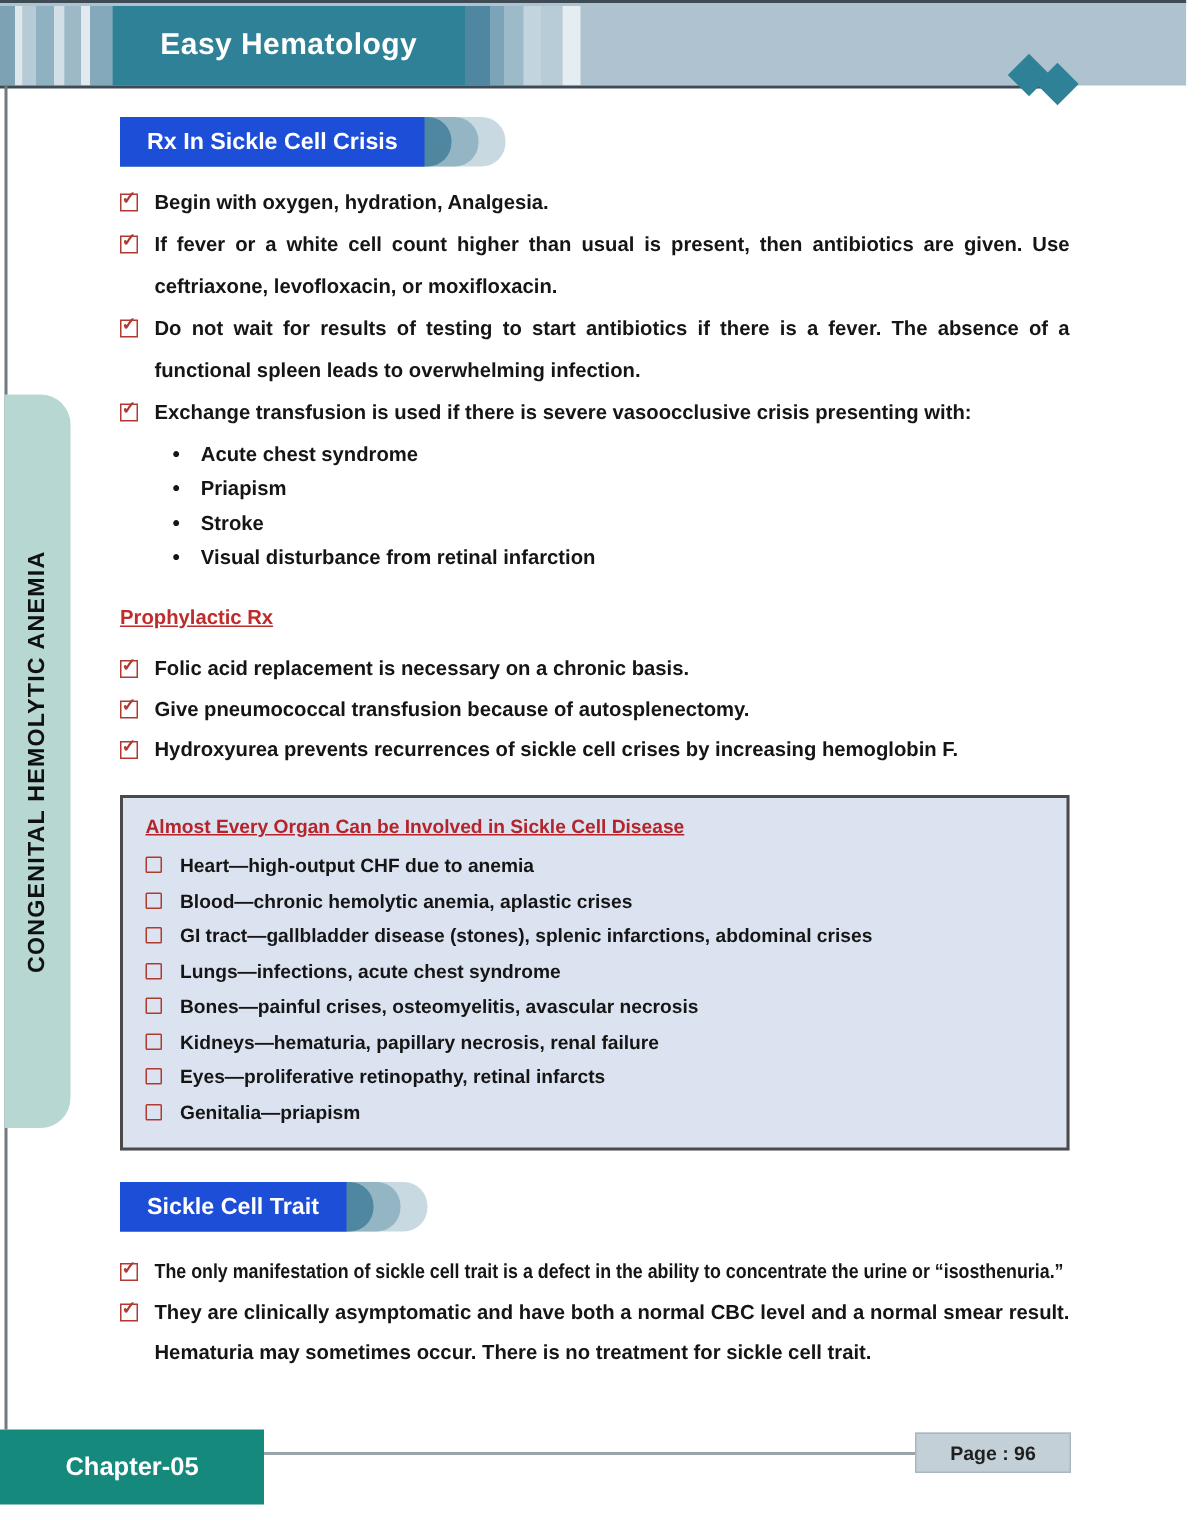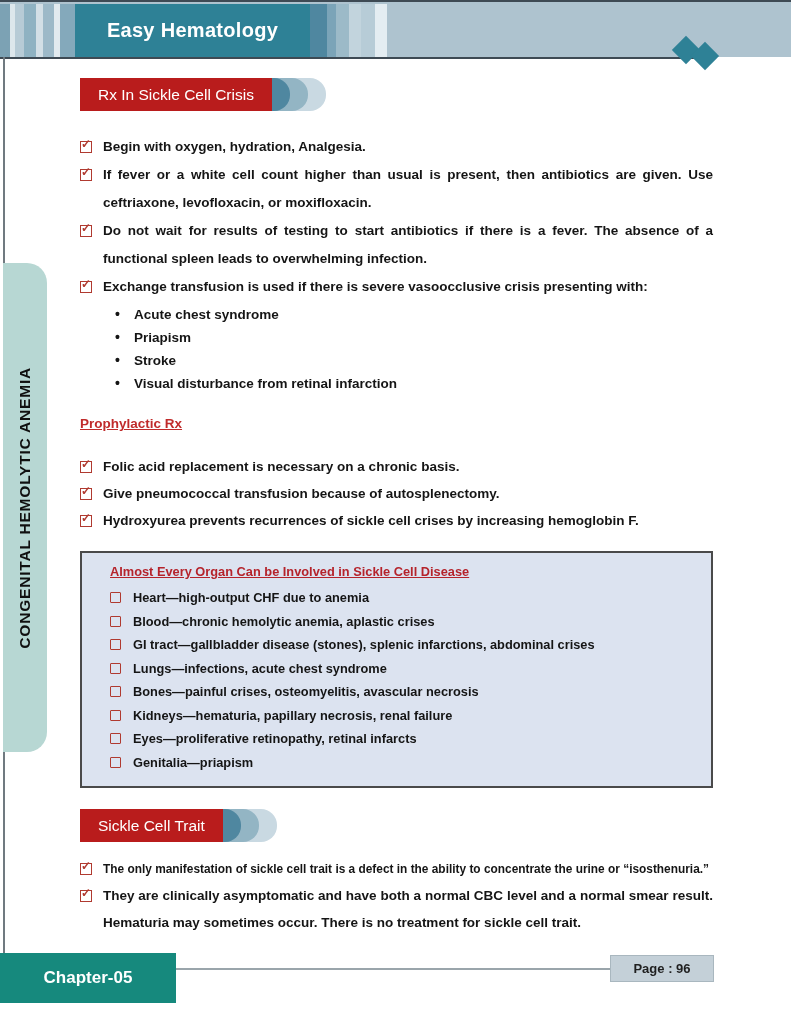--- a/index.html
+++ b/index.html
@@ -36,37 +36,37 @@
 
   
   .content { position:absolute; left:80px; top:78px; width:633px; color:#151515; }
 
   .sec-head { position:relative; height:33px; width:fit-content; }
   .sec-tail { position:absolute; left:0; top:0; height:33px; border-radius:0 16px 16px 0; }
   .t1 { width:calc(100% + 18px); background:#4f87a0; z-index:3; }
   .t2 { width:calc(100% + 36px); background:#93b5c4; z-index:2; }
   .t3 { width:calc(100% + 54px); background:#c9d9e2; z-index:1; }
   .sec-box { position:relative; z-index:4; height:33px; line-height:33px;
-    background:#b91c1c; color:#ffffff; font-size:15.5px; font-weight:400; padding:0 18px; }
-
-  .clist { margin-top:22px; }
+    background:#1d4ed8; color:#ffffff; font-size:15.5px; font-weight:700; padding:0 18px; }
+
+  .clist { margin-top:10px; }
   .ci { display:flex; gap:11px; }
   .cb { flex:none; width:12px; height:12px; border:1.6px solid #b03a30; margin-top:8px; position:relative; background:#fff; }
   .cb.checked::after { content:"\2713"; position:absolute; left:0px; top:-4px;
     color:#b03a30; font-size:12px; font-weight:700; line-height:1; }
   .ci-text { flex:1; font-size:13.5px; font-weight:600; line-height:28px; text-align:justify; }
 
   .sublist { margin:2px 0 0 35px; }
   .sb { display:flex; gap:14px; line-height:23px; font-size:13.5px; font-weight:600; }
   .sb .dot { font-size:14px; }
 
   .red-head { margin:21px 0 13px; color:#c02b2b; font-size:13.5px; font-weight:700; text-decoration:underline; }
   .plist .ci-text { line-height:27px; }
 
-  .organ-box { margin-top:17px; border:2px solid #4a4a4a; background:#dce3f0; padding:11px 28px 12px; }
+  .organ-box { margin-top:17px; border:2px solid #4a4a4a; background:#dce3f0; padding:11px 15px 12px; }
   .box-title { color:#b5232b; font-size:12.8px; font-weight:700; text-decoration:underline; margin-bottom:7px; }
   .organ-box .ci { gap:12px; }
   .organ-box .cb { width:11px; height:11px; border-width:1.8px; margin-top:6px; border-radius:1px; background:transparent; }
   .organ-box .ci-text { font-size:12.8px; line-height:23.5px; text-align:left; }
 
   .sec2 { margin-top:21px; }
   .tlist { margin-top:13px; }
   .tlist .ci-text { line-height:27px; }
   .squeeze { white-space:nowrap; transform:scaleX(0.88); transform-origin:0 50%; }
 

